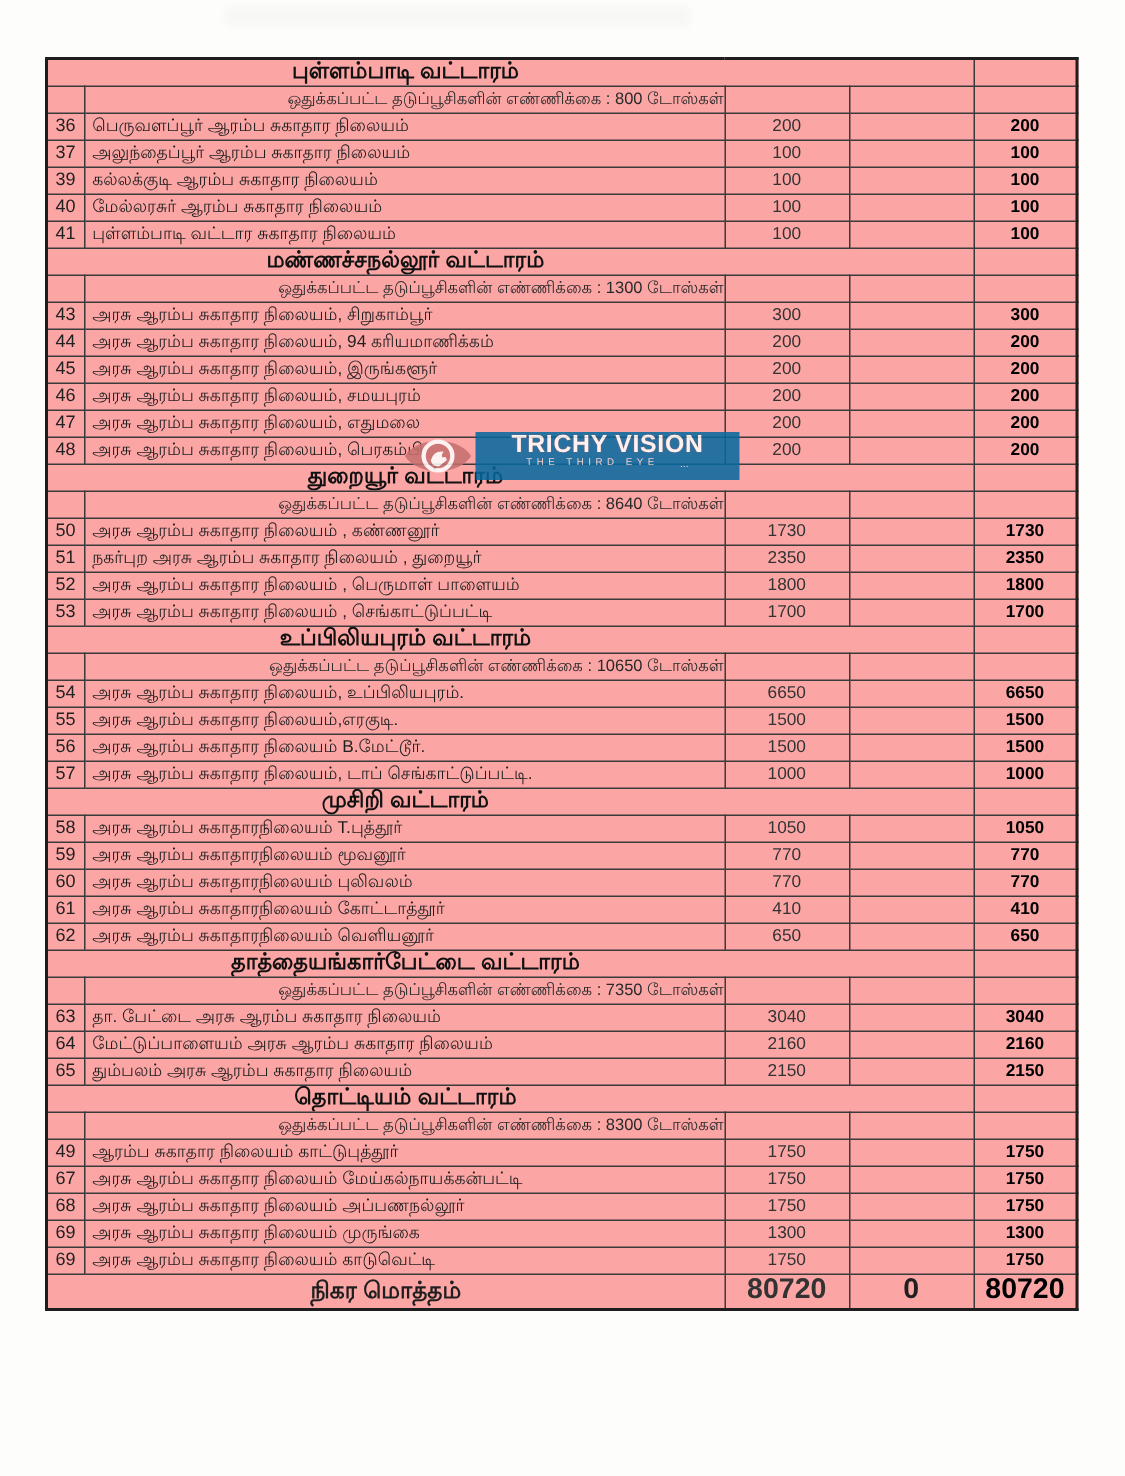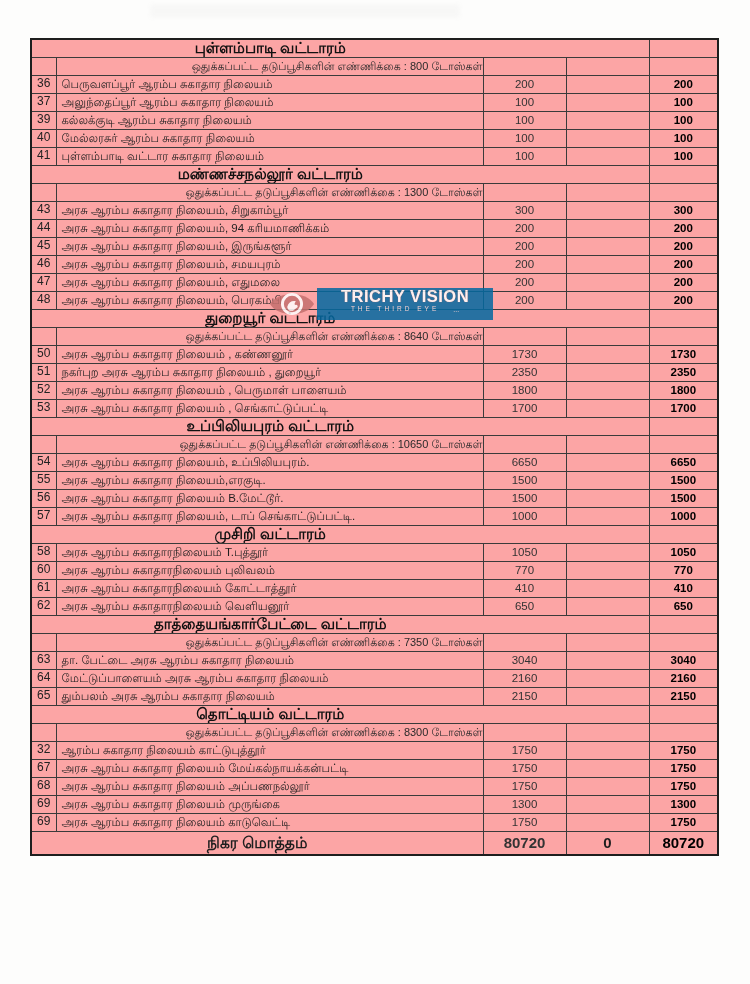--- a/index.html
+++ b/index.html
@@ -38,21 +38,21 @@
     font-weight:bold;font-size:15px;text-align:center;
     padding-right:140px;color:#111;
   }
   tr.note-row td.note{
     font-size:11px;text-align:right;padding-left:42px;color:#2a2a2a;
   }
   tbody tr{height:18px;}
   tfoot tr{height:24px;}
   tfoot td{font-weight:bold;}
   tfoot td.total-label{font-size:15.5px;text-align:center;}
-  tfoot td.v1,tfoot td.v2,tfoot td.v3{font-size:15px;text-align:center;}
+  tfoot td.v1,tfoot td.v2,tfoot td.v3{font-size:19px;text-align:center;}
 
   
   .watermark{
     position:absolute;left:269px;top:284px;width:224px;height:40px;
     display:flex;align-items:center;opacity:.85;pointer-events:none;
   }
   .wm-eye{flex:0 0 auto;width:46px;height:40px;}
   .wm-banner{
     margin-left:2px;flex:1 1 auto;height:32px;
     background:#0369a1;color:#fff;
@@ -264,20 +264,27 @@
           <td class="v3"></td>
         </tr>
         <tr class="data-row">
           <td class="sno">58</td>
           <td class="name">அரசு ஆரம்ப சுகாதாரநிலையம் T.புத்தூர்</td>
           <td class="v1">1050</td>
           <td class="v2"></td>
           <td class="v3">1050</td>
         </tr>
         <tr class="data-row">
+          <td class="sno">59</td>
+          <td class="name">அரசு ஆரம்ப சுகாதாரநிலையம் மூவனூர்</td>
+          <td class="v1">770</td>
+          <td class="v2"></td>
+          <td class="v3">770</td>
+        </tr>
+        <tr class="data-row">
           <td class="sno">60</td>
           <td class="name">அரசு ஆரம்ப சுகாதாரநிலையம் புலிவலம்</td>
           <td class="v1">770</td>
           <td class="v2"></td>
           <td class="v3">770</td>
         </tr>
         <tr class="data-row">
           <td class="sno">61</td>
           <td class="name">அரசு ஆரம்ப சுகாதாரநிலையம் கோட்டாத்தூர்</td>
           <td class="v1">410</td>
@@ -328,21 +335,21 @@
           <td class="v3"></td>
         </tr>
         <tr class="note-row">
           <td class="sno"></td>
           <td class="note">ஒதுக்கப்பட்ட தடுப்பூசிகளின் எண்ணிக்கை : 8300 டோஸ்கள்</td>
           <td class="v1"></td>
           <td class="v2"></td>
           <td class="v3"></td>
         </tr>
         <tr class="data-row">
-          <td class="sno">32</td>
+          <td class="sno">49</td>
           <td class="name">ஆரம்ப சுகாதார நிலையம் காட்டுபுத்தூர்</td>
           <td class="v1">1750</td>
           <td class="v2"></td>
           <td class="v3">1750</td>
         </tr>
         <tr class="data-row">
           <td class="sno">67</td>
           <td class="name">அரசு ஆரம்ப சுகாதார நிலையம் மேய்கல்நாயக்கன்பட்டி</td>
           <td class="v1">1750</td>
           <td class="v2"></td>

